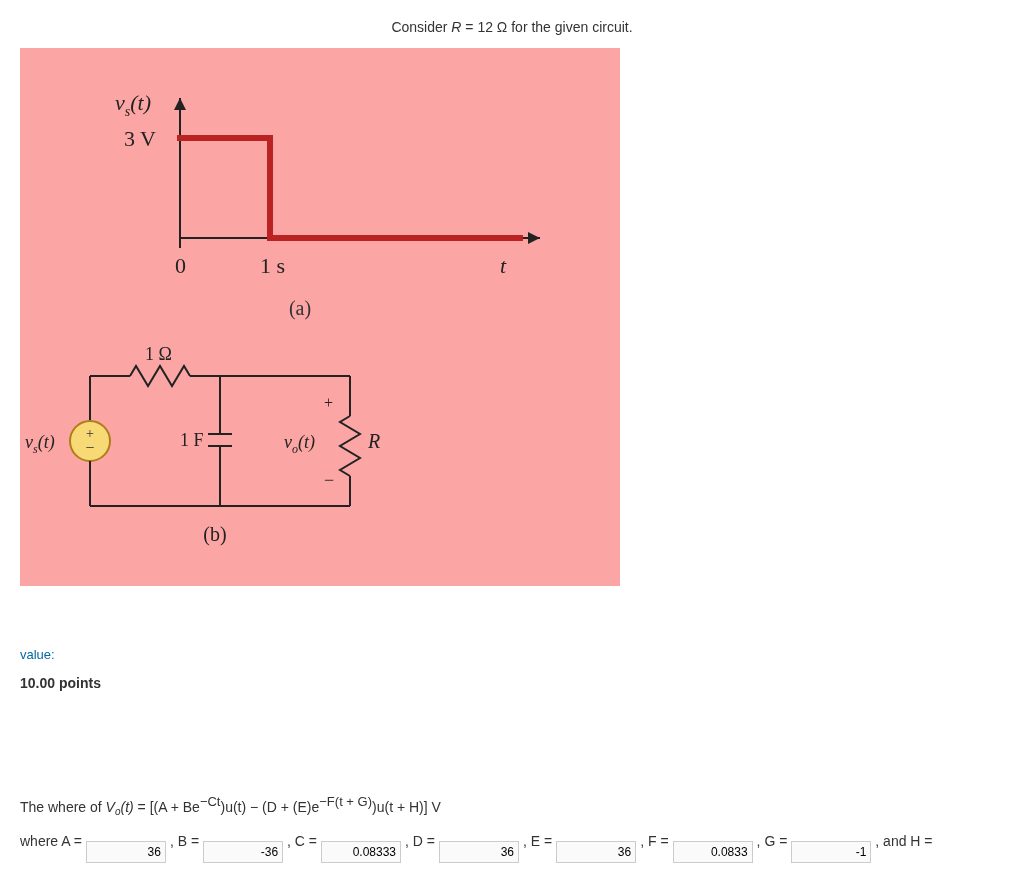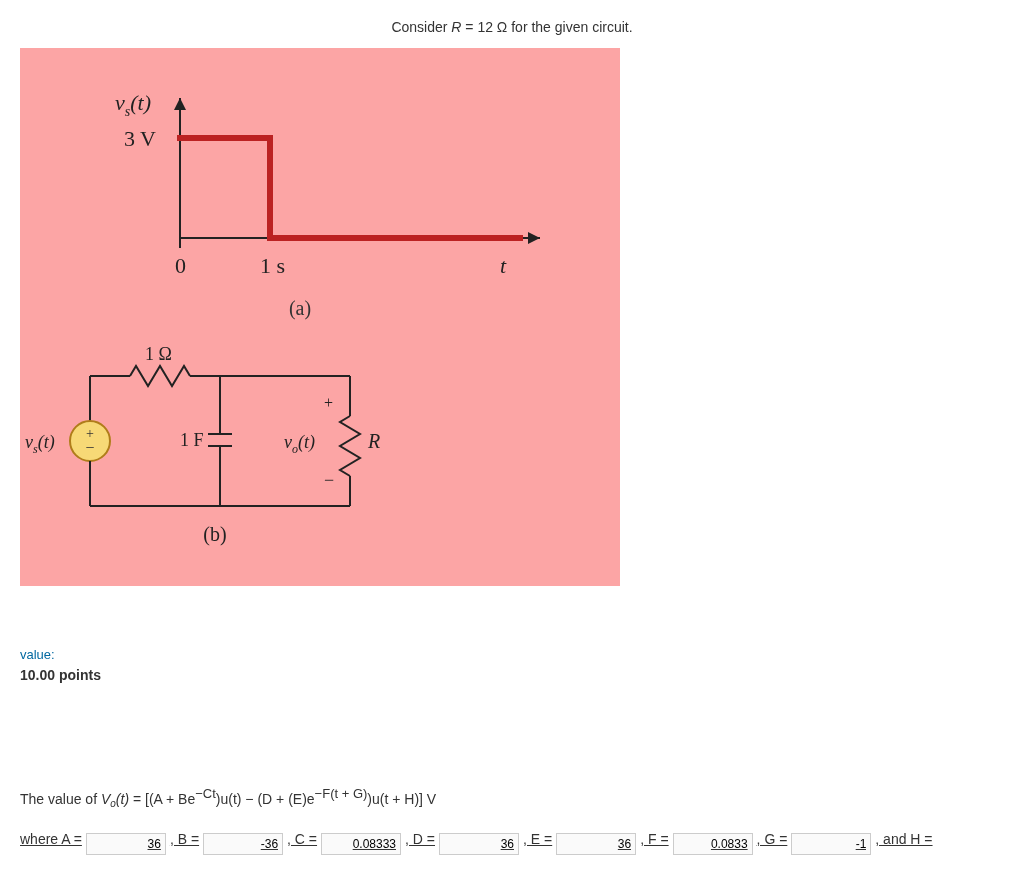--- a/index.html
+++ b/index.html
@@ -13,23 +13,23 @@
   .prompt { margin-bottom: 10px; text-align: center; }
   .italic { font-style: italic; }
   .figure-area {
     width: 600px;
     background: #fca5a5;
     padding: 10px 0 30px 0;
   }
   svg { display: block; }
   .value-block { margin-top: 60px; }
   .value-label { font-size: 13px; color: #0369a1; }
-  .value-points { font-weight: bold; font-size: 14px; margin-top: 2px; }
+  .value-points { font-weight: bold; font-size: 14px; margin-top: 10px; }
   .question-block { margin-top: 100px; }
-  .answer-line { margin-top: 12px; display: flex; flex-wrap: wrap; align-items: center; gap: 4px; text-decoration: underline; }
+  .answer-line { margin-top: 12px; display: flex; flex-wrap: wrap; align-items: flex-start; gap: 4px; }
   .ans-input {
     border: 1px solid #ccc;
     background: #fafafa;
     width: 70px;
     height: 18px;
     font-size: 12px;
     text-align: right;
     padding: 1px 4px;
     font-family: Arial, Helvetica, sans-serif;
     margin-top: 9px;
@@ -110,21 +110,21 @@
 </div>
 
 <div class="value-block">
   <div class="value-label">value:</div>
   <div class="value-points">10.00 points</div>
 </div>
 
 <div class="question-block">
 
   <div style="margin-top:16px;">
-    <span>The value of </span><span class="eq">V</span><span class="sub eq">o</span><span class="eq">(t)</span><span> = [(A + Be</span><span class="sup">−Ct</span><span>)u(t) − (D + (E)e</span><span class="sup">−F(t + G)</span><span>)u(t + H)] V</span>
+    <span>The where of </span><span class="eq">V</span><span class="sub eq">o</span><span class="eq">(t)</span><span> = [(A + Be</span><span class="sup">−Ct</span><span>)u(t) − (D + (E)e</span><span class="sup">−F(t + G)</span><span>)u(t + H)] V</span>
   </div>
 
   <div class="answer-line">
     <span>where A = </span>
     <input class="ans-input" value="36" style="">
     <span>, B = </span>
     <input class="ans-input" value="-36" style="">
     <span>, C = </span>
     <input class="ans-input" value="0.08333" style="">
     <span>, D = </span>

